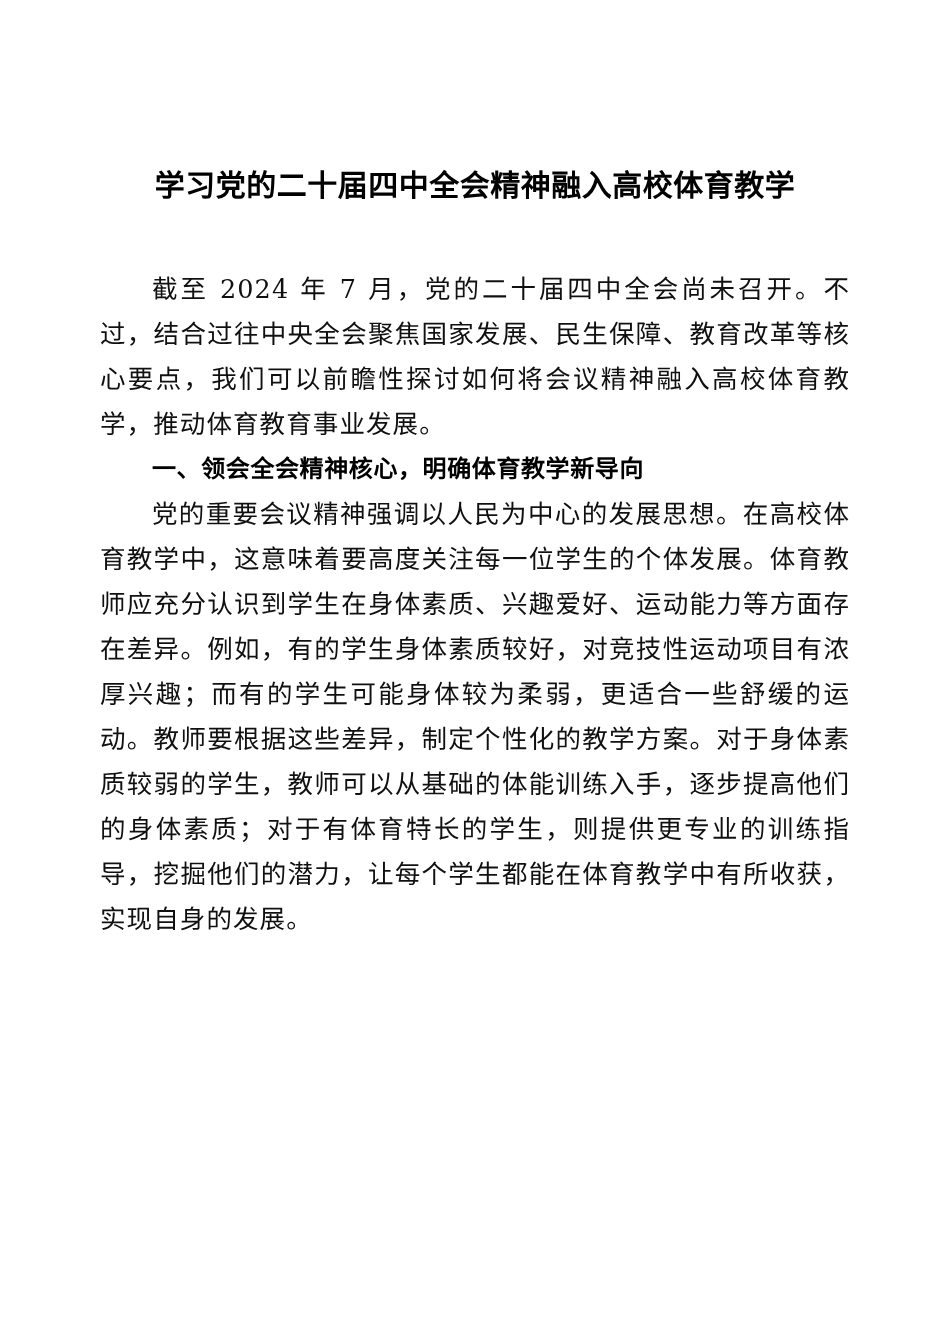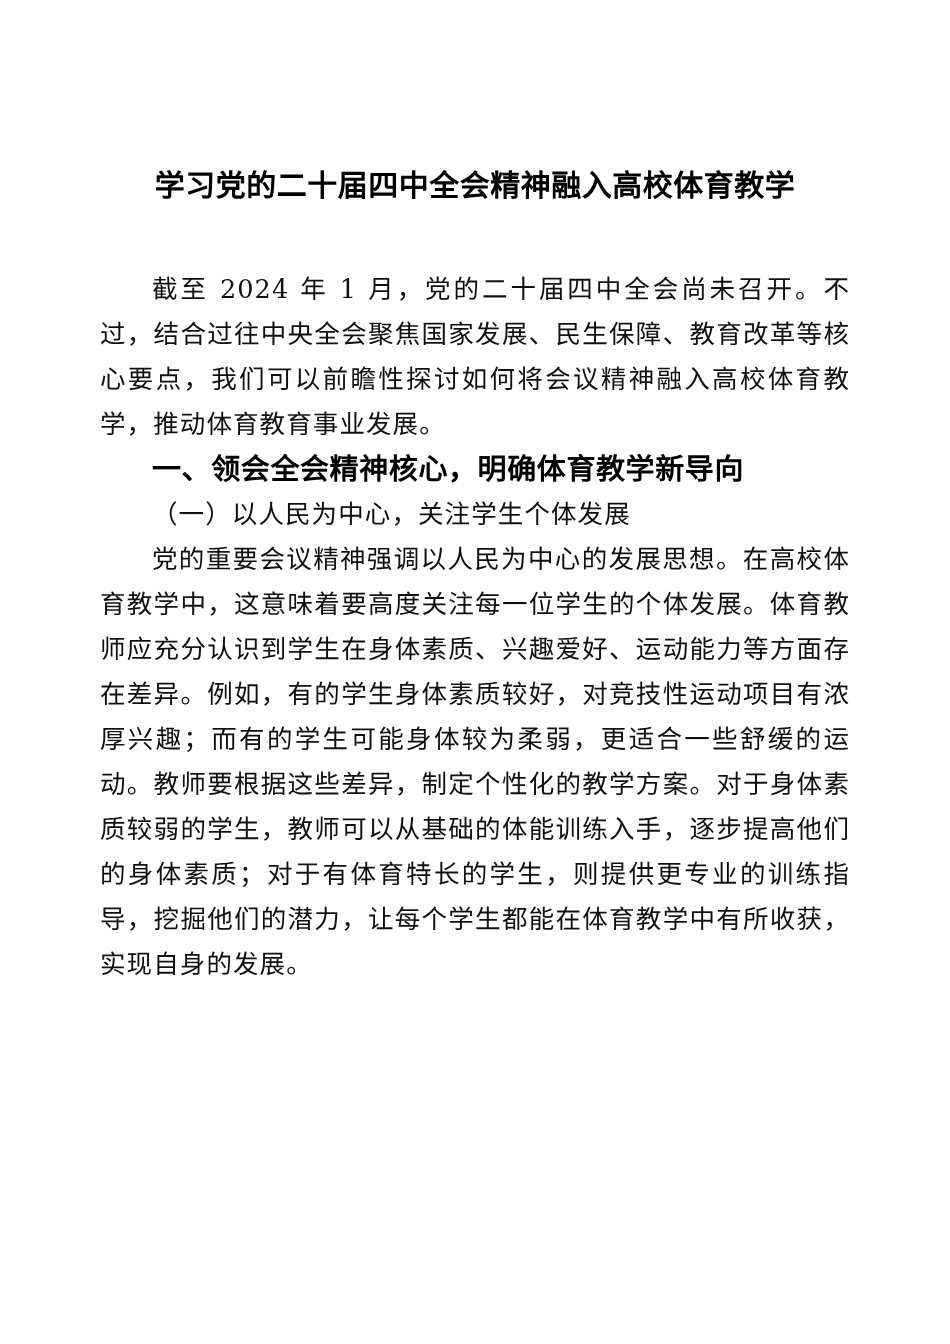--- a/index.html
+++ b/index.html
@@ -54,21 +54,21 @@
     text-justify: inter-ideograph;
     text-indent: 52px;
     letter-spacing: 1.1px;
     margin: 0;
   }
 
   
   .h1-heading {
     font-family: "DejaVu Sans", "Liberation Sans", sans-serif;
     font-weight: bold;
-    font-size: 29px;
+    font-size: 24px;
     line-height: 45px;
     color: #000000;
     text-indent: 52px;
     letter-spacing: 0.6px;
     margin: 0;
   }
 
   
   .h2-heading {
     font-family: "DejaVu Serif", "Liberation Serif", serif;
@@ -83,24 +83,23 @@
 </head>
 <body>
 
 <div class="page">
   <div class="content">
 
     <h1 class="doc-title">学习党的二十届四中全会精神融入高校体育教学</h1>
 
     <div class="title-gap"></div>
 
-    <p class="body-par">截至 2024 年 1 月，党的二十届四中全会尚未召开。不过，结合过往中央全会聚焦国家发展、民生保障、教育改革等核心要点，我们可以前瞻性探讨如何将会议精神融入高校体育教学，推动体育教育事业发展。</p>
+    <p class="body-par">截至 2024 年 7 月，党的二十届四中全会尚未召开。不过，结合过往中央全会聚焦国家发展、民生保障、教育改革等核心要点，我们可以前瞻性探讨如何将会议精神融入高校体育教学，推动体育教育事业发展。</p>
 
     <p class="h1-heading">一、领会全会精神核心，明确体育教学新导向</p>
 
-    <p class="h2-heading">（一）以人民为中心，关注学生个体发展</p>
 
     <p class="body-par">党的重要会议精神强调以人民为中心的发展思想。在高校体育教学中，这意味着要高度关注每一位学生的个体发展。体育教师应充分认识到学生在身体素质、兴趣爱好、运动能力等方面存在差异。例如，有的学生身体素质较好，对竞技性运动项目有浓厚兴趣；而有的学生可能身体较为柔弱，更适合一些舒缓的运动。教师要根据这些差异，制定个性化的教学方案。对于身体素质较弱的学生，教师可以从基础的体能训练入手，逐步提高他们的身体素质；对于有体育特长的学生，则提供更专业的训练指导，挖掘他们的潜力，让每个学生都能在体育教学中有所收获，实现自身的发展。</p>
 
 
 
   </div>
 </div>
 
 </body></html>

